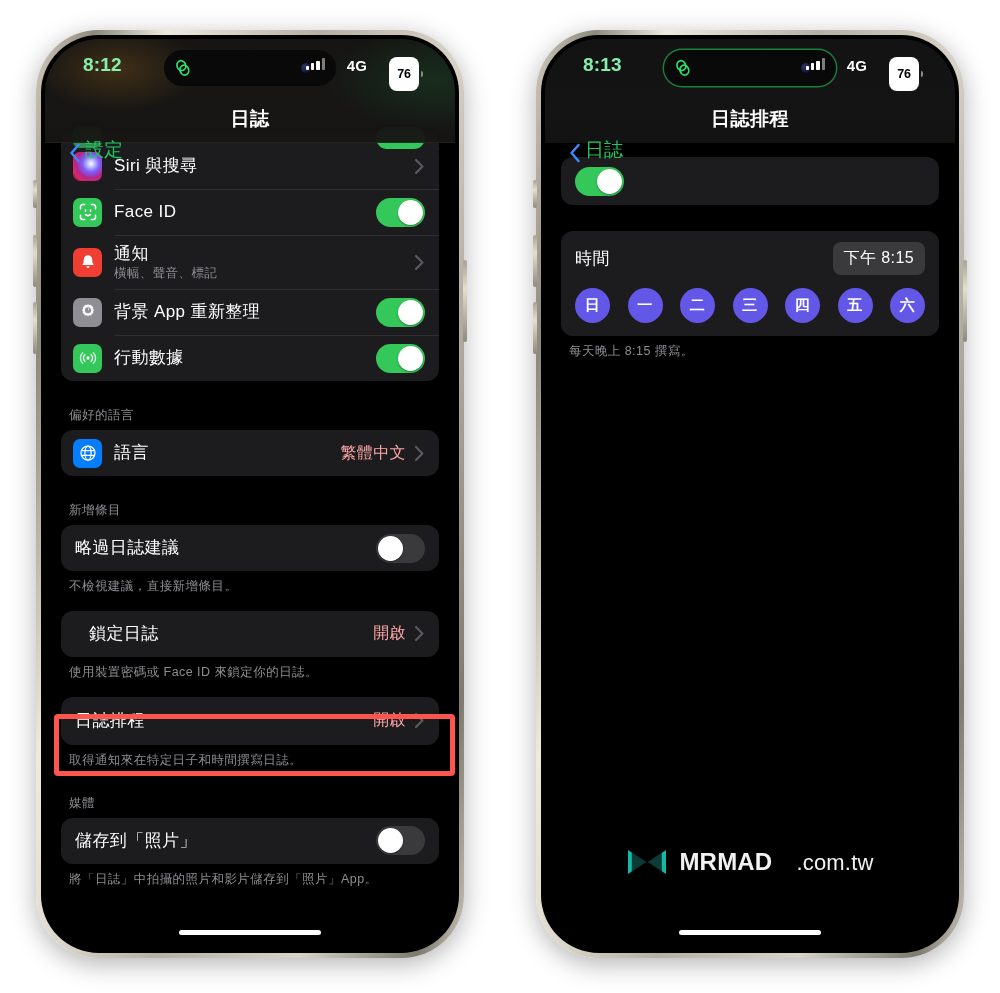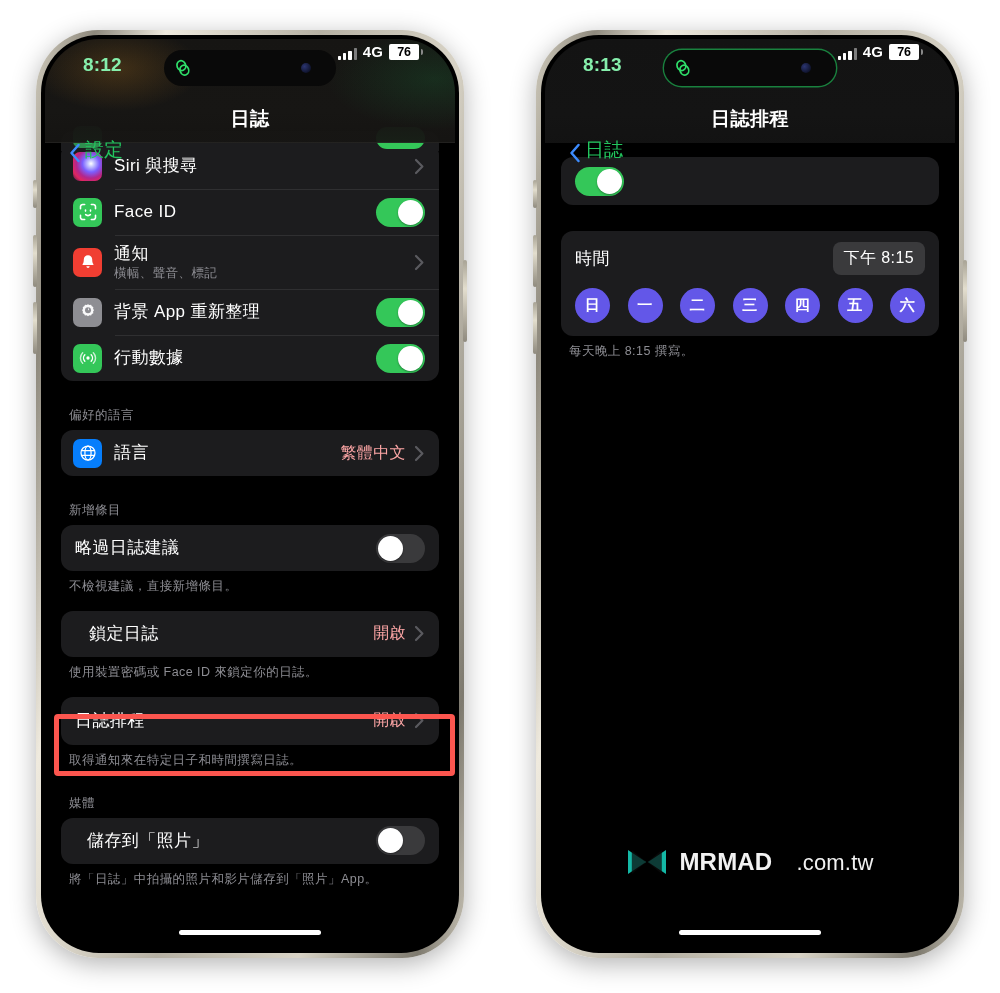--- a/index.html
+++ b/index.html
@@ -70,33 +70,33 @@
   }
   .island.ring-glow { box-shadow: 0 0 0 1.4px #1db954aa; }
   .island-rings { width: 20px; height: 20px; position: relative; }
   .island-rings svg { display:block; }
   .island-cam {
     width: 10px; height: 10px; border-radius: 50%;
     background: radial-gradient(circle at 35% 35%, #2b3570 0%, #10142e 70%, #05070f 100%);
     margin-right: 14px;
   }
   .sb-right {
-    position: absolute; right: 32px; top: 4px;
-    display: flex; align-items: flex-end; gap: 6px;
+    position: absolute; right: 32px; top: 18px;
+    display: flex; align-items: flex-start; gap: 22px;
   }
   .bars { display: flex; align-items: flex-end; gap: 2px; height: 13px; }
   .bars i { display:block; width:3.2px; background:#fff; border-radius:.8px; }
   .bars i:nth-child(1){ height:4.5px; }
   .bars i:nth-child(2){ height:7px; }
   .bars i:nth-child(3){ height:9.5px; }
   .bars i:nth-child(4){ height:12.5px; background:#7d7d7d; }
   .net { font-size: 15px; font-weight: 600; color:#fff; letter-spacing:.1px; }
   .battery { display:flex; align-items:center; }
   .battery .body {
-    width: 30px; height: 16px; border-radius: 2px;
+    width: 30px; height: 34px; border-radius: 8px;
     background:#fff; color:#000;
     font-size: 12.5px; font-weight: 800;
     display:flex; align-items:center; justify-content:center;
     letter-spacing:-.2px;
   }
   .battery .tip { width:2.5px; height:6px; background:#8a8a8a; border-radius:0 2px 2px 0; margin-left:1.5px; }
 
   
   .navbar {
     position: absolute; top: 56px; left: 0; right: 0; height: 48px;
@@ -405,21 +405,21 @@
                   <path d="M2 2l6.4 6.5L2 15" stroke="#5a5a5f" stroke-width="2.2" fill="none" stroke-linecap="round" stroke-linejoin="round"></path>
                 </svg>
             </div>
           </div>
           <div class="footnote">取得通知來在特定日子和時間撰寫日誌。</div>
 
           <div class="gap-lg"></div>
 
           <div class="group-header">媒體</div>
           <div class="card">
-            <div class="row noicon" style="padding-left:26px;">
+            <div class="row noicon" style="padding-left:14px;">
               <div class="row-label">儲存到「照片」</div>
               <div class="toggle">
                   <div class="knob"></div>
                 </div>
             </div>
           </div>
           <div class="footnote">將「日誌」中拍攝的照片和影片儲存到「照片」App。</div>
         </div>
 
         <div class="peek">

